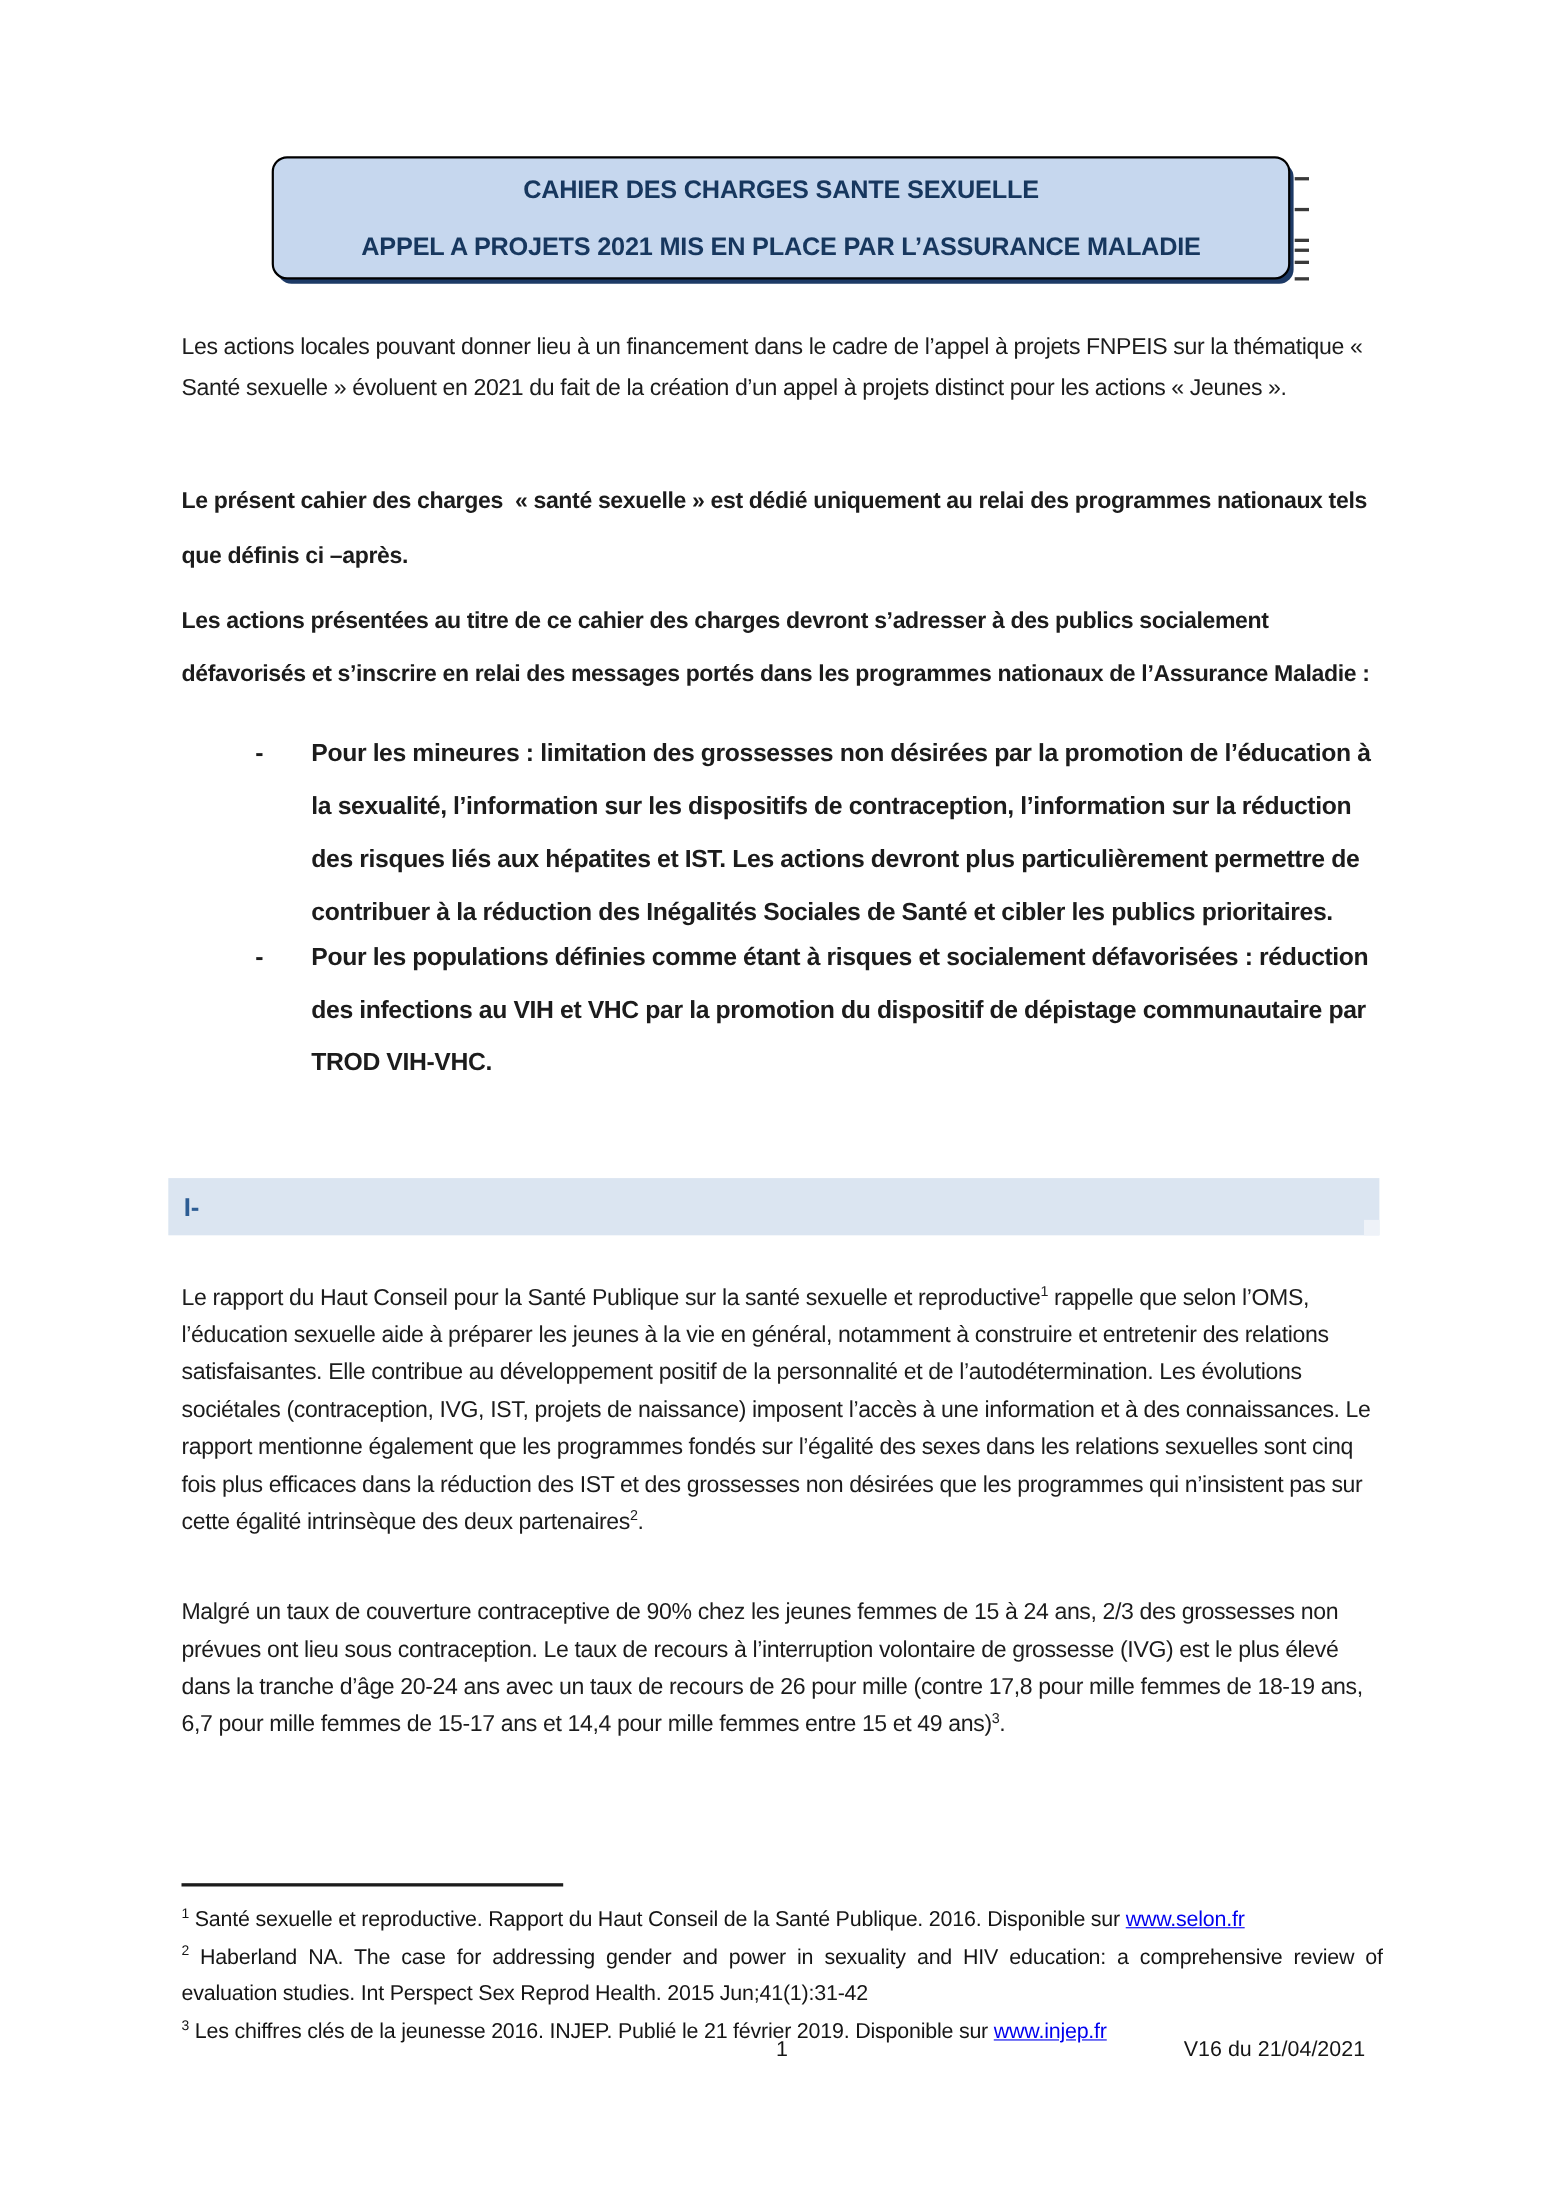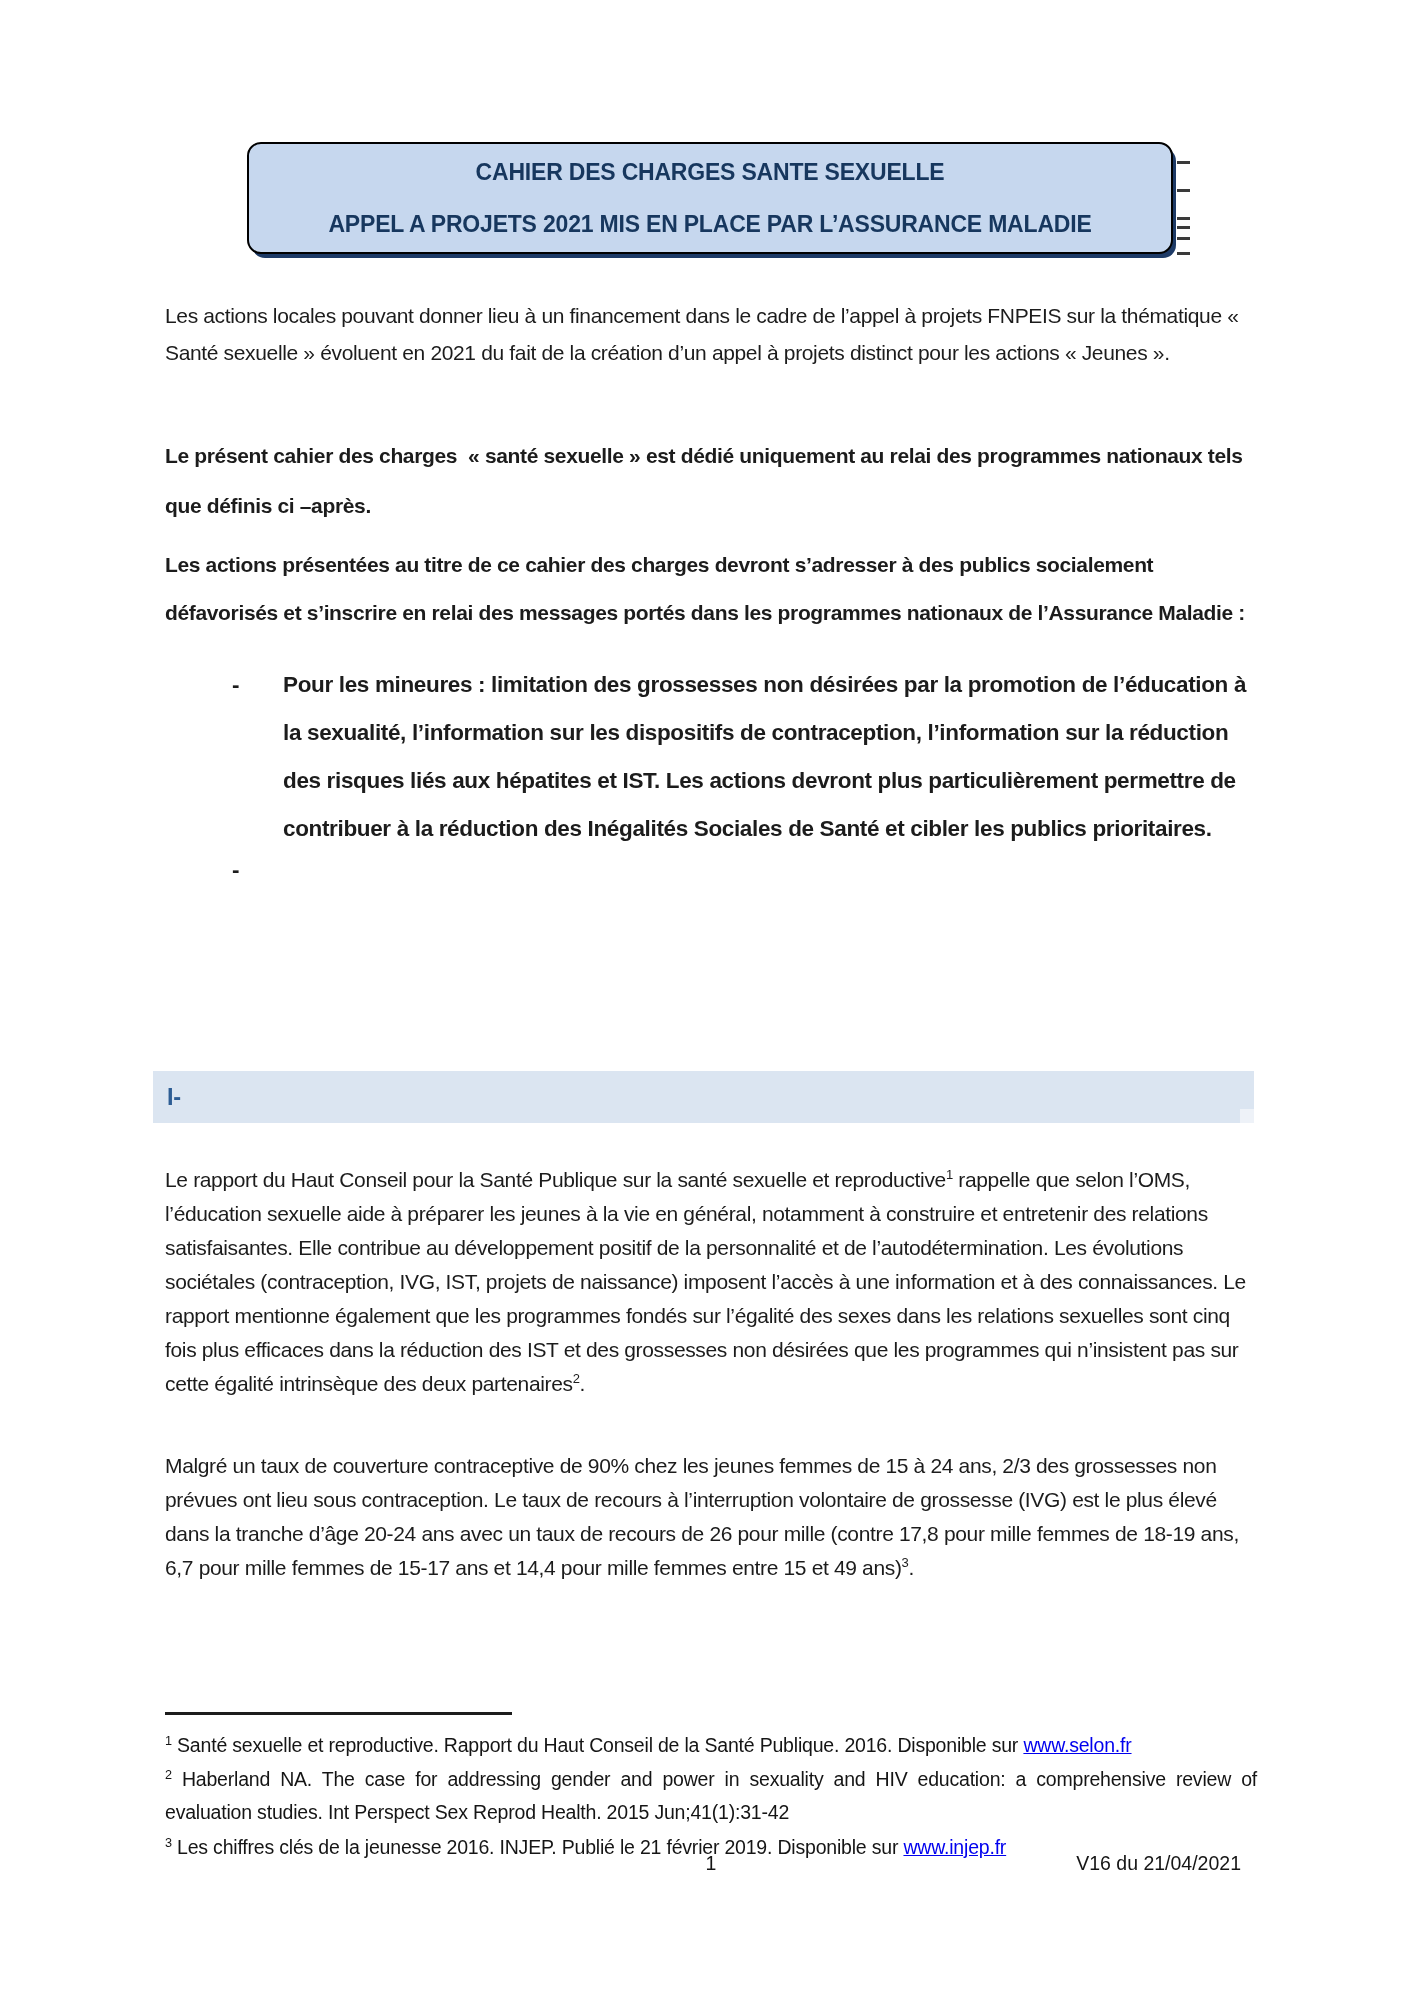--- a/index.html
+++ b/index.html
@@ -72,20 +72,21 @@
   <div class="abs para p1 t">Les actions locales pouvant donner lieu à un financement dans le cadre de l’appel à projets FNPEIS sur la thématique « Santé sexuelle » évoluent en 2021 du fait de la création d’un appel à projets distinct pour les actions « Jeunes ».</div>
   <div class="abs para p2 t">Le présent cahier des charges  « santé sexuelle » est dédié uniquement au relai des programmes nationaux tels que définis ci –après.</div>
   <div class="abs para p3 t">Les actions présentées au titre de ce cahier des charges devront s’adresser à des publics socialement défavorisés et s’inscrire en relai des messages portés dans les programmes nationaux de l’Assurance Maladie :</div>
 
   <div class="abs bullet b1">
     <span class="marker">-</span>
     <span class="btext t">Pour les mineures : limitation des grossesses non désirées par la promotion de l’éducation à la sexualité, l’information sur les dispositifs de contraception, l’information sur la réduction des risques liés aux hépatites et IST. Les actions devront plus particulièrement permettre de contribuer à la réduction des Inégalités Sociales de Santé et cibler les publics prioritaires.</span>
   </div>
   <div class="abs bullet b2">
     <span class="marker">-</span>
+    <span class="btext t">Pour les populations définies comme étant à risques et socialement défavorisées : réduction des infections au VIH et VHC par la promotion du dispositif de dépistage communautaire par TROD VIH-VHC.</span>
   </div>
 
   <div class="abs band">
     <span class="num">I-</span>
   </div>
   <div class="abs band-notch"></div>
 
   <div class="abs para p4"><span class="t">Le rapport du Haut Conseil pour la Santé Publique sur la santé sexuelle et reproductive</span><sup class="fnref">1</sup><span class="t"> rappelle que selon l’OMS, l’éducation sexuelle aide à préparer les jeunes à la vie en général, notamment à construire et entretenir des relations satisfaisantes. Elle contribue au développement positif de la personnalité et de l’autodétermination. Les évolutions sociétales (contraception, IVG, IST, projets de naissance) imposent l’accès à une information et à des connaissances. Le rapport mentionne également que les programmes fondés sur l’égalité des sexes dans les relations sexuelles sont cinq fois plus efficaces dans la réduction des IST et des grossesses non désirées que les programmes qui n’insistent pas sur cette égalité intrinsèque des deux partenaires</span><sup class="fnref">2</sup><span class="t">.</span></div>
 
   <div class="abs para p5"><span class="t">Malgré un taux de couverture contraceptive de 90% chez les jeunes femmes de 15 à 24 ans, 2/3 des grossesses non prévues ont lieu sous contraception. Le taux de recours à l’interruption volontaire de grossesse (IVG) est le plus élevé dans la tranche d’âge 20-24 ans avec un taux de recours de 26 pour mille (contre 17,8 pour mille femmes de 18-19 ans, 6,7 pour mille femmes de 15-17 ans et 14,4 pour mille femmes entre 15 et 49 ans)</span><sup class="fnref">3</sup><span class="t">.</span></div>

